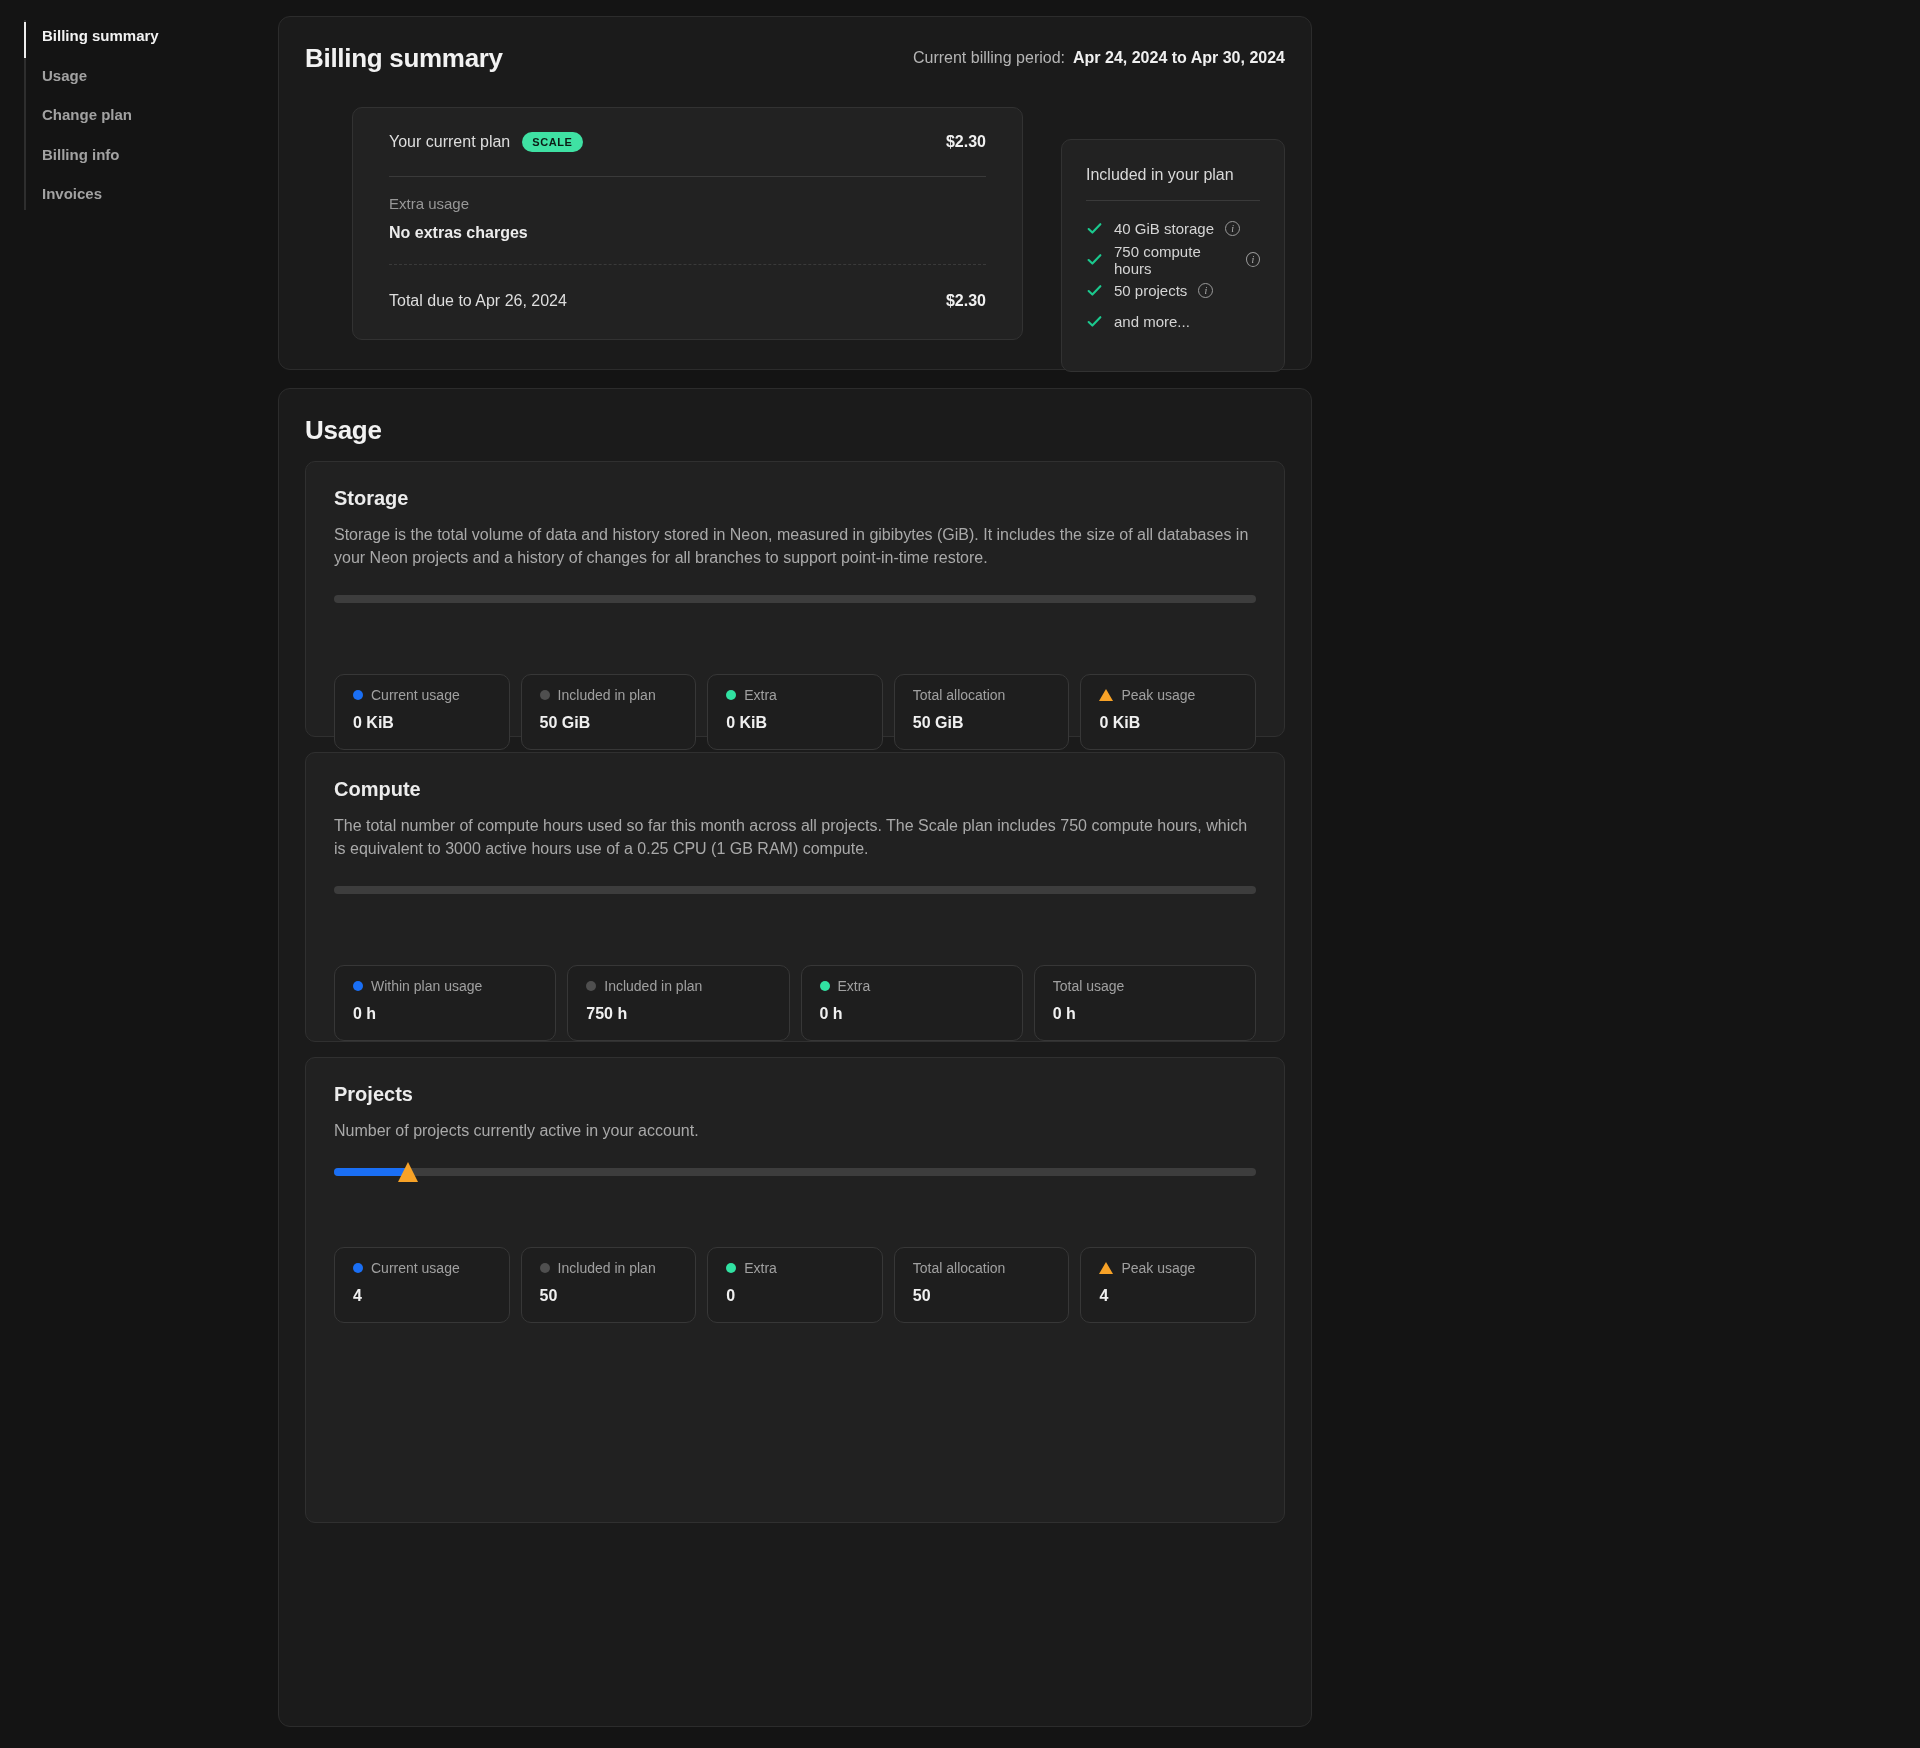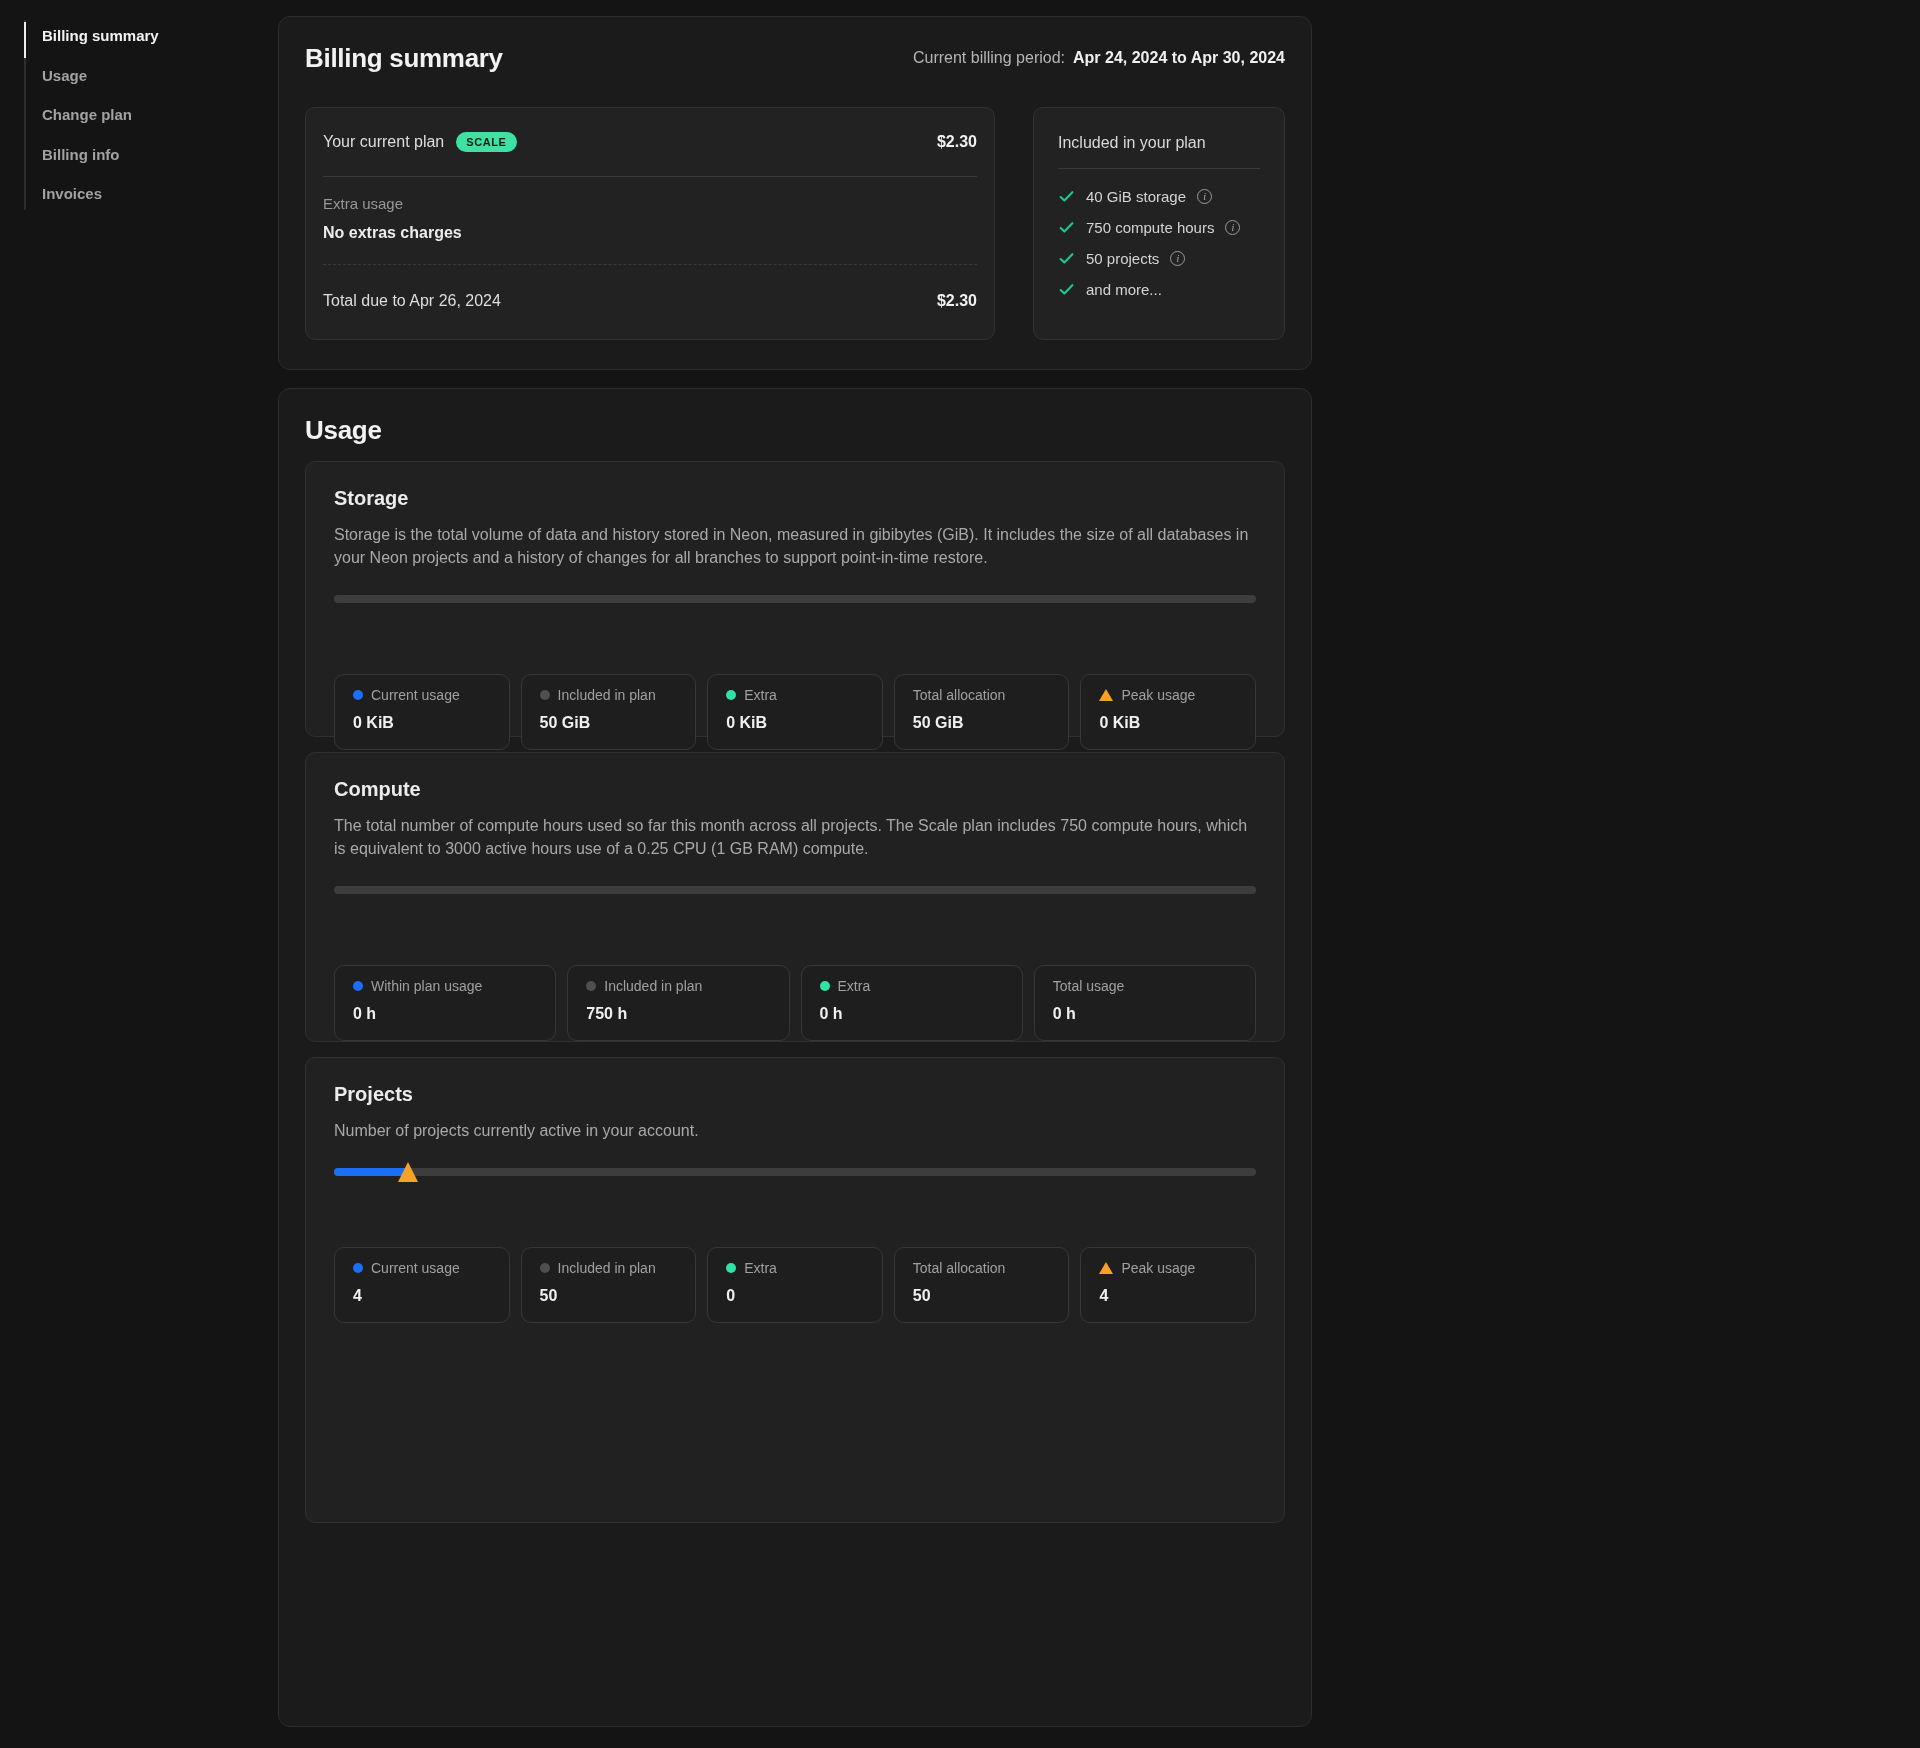--- a/index.html
+++ b/index.html
@@ -25,31 +25,31 @@
 
   
   .card-billing { height:354px; padding:26px; }
   .card1-header { display:flex; justify-content:space-between; align-items:center; margin-bottom:34px; }
   .card-title { font-size:26px; line-height:30px; font-weight:700; color:#f2f2f2; letter-spacing:-0.3px; }
   .period { font-size:16px; color:#b5b5b5; }
   .period .period-value { font-weight:700; color:#f0f0f0; margin-left:8px; }
 
   .summary-row { display:flex; gap:38px; align-items:stretch; }
   .subcard { background:#222222; border:1px solid #323232; border-radius:10px; height:233px; }
-  .plan-card { flex:1; padding:0 17px; }
+  .plan-card { flex:1; padding:0 36px;margin-left:47px; }
   .plan-row { height:69px; display:flex; justify-content:space-between; align-items:center; border-bottom:1px solid #3a3a3a; }
   .plan-label-wrap { display:flex; align-items:center; gap:12px; font-size:16px; color:#dedede; }
   .badge { background:#3fe1a3; color:#0c1b15; font-size:11px; font-weight:700; letter-spacing:0.6px; padding:4px 10px; border-radius:999px; }
   .amount { font-size:16px; font-weight:700; color:#f0f0f0; }
   .extra-block { padding:18px 0 22px; border-bottom:1px dashed #3a3a3a; }
   .extra-label { font-size:15px; color:#979797; margin-bottom:12px; }
   .extra-value { font-size:16px; font-weight:700; color:#ececec; }
   .total-row { height:72px; display:flex; justify-content:space-between; align-items:center; font-size:16px; color:#dedede; }
 
-  .included-card { width:252px; padding:26px 24px 4px; }
+  .included-card { width:224px; padding:26px 24px 4px;margin-top:32px; }
   .included-title { font-size:16px; color:#d9d9d9; padding-bottom:16px; border-bottom:1px solid #3a3a3a; }
   .included-list { margin-top:12px; }
   .included-item { display:flex; align-items:center; gap:11px; height:31px; font-size:15px; color:#d4d4d4; }
   .check-icon { display:inline-flex; }
   .info-icon { width:15px; height:15px; border:1px solid #9a9a9a; border-radius:50%; display:inline-flex; align-items:center; justify-content:center; font-size:10px; font-style:italic; font-family:"Liberation Serif", serif; color:#b0b0b0; cursor:pointer; }
 
   
   .card-usage { margin-top:18px; height:1339px; padding:26px; overflow:hidden; }
   .usage-title { margin-bottom:16px; }
   .usage-desc { font-size:16px; line-height:23px; color:#aeaeae; margin-bottom:38px; max-width:1005px; }

